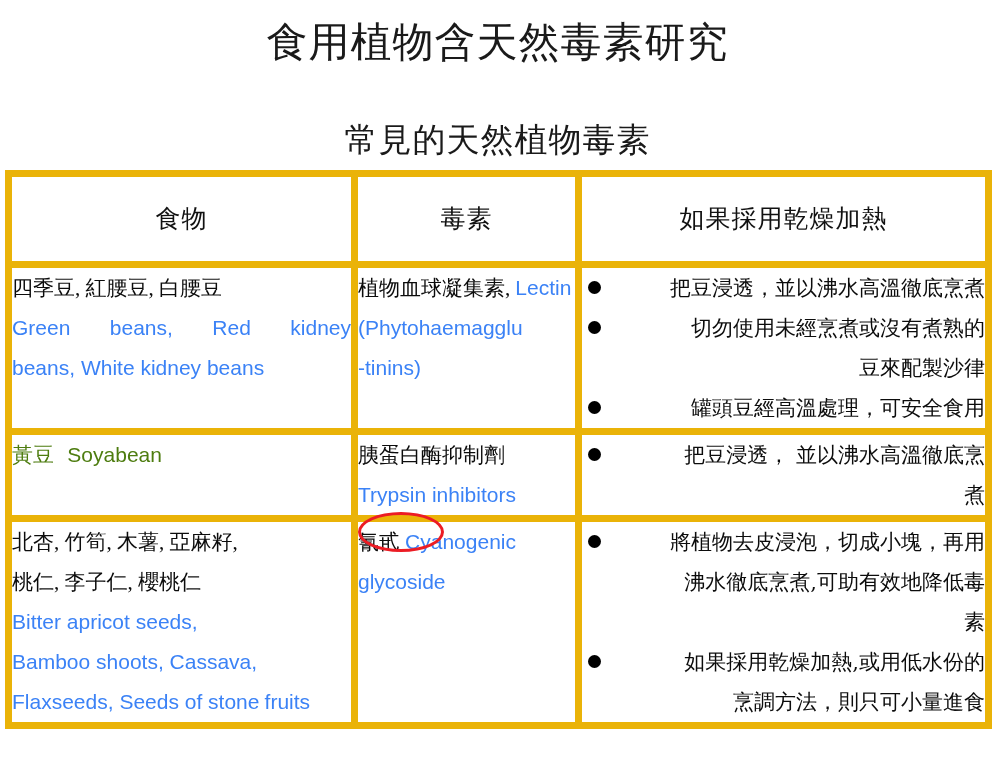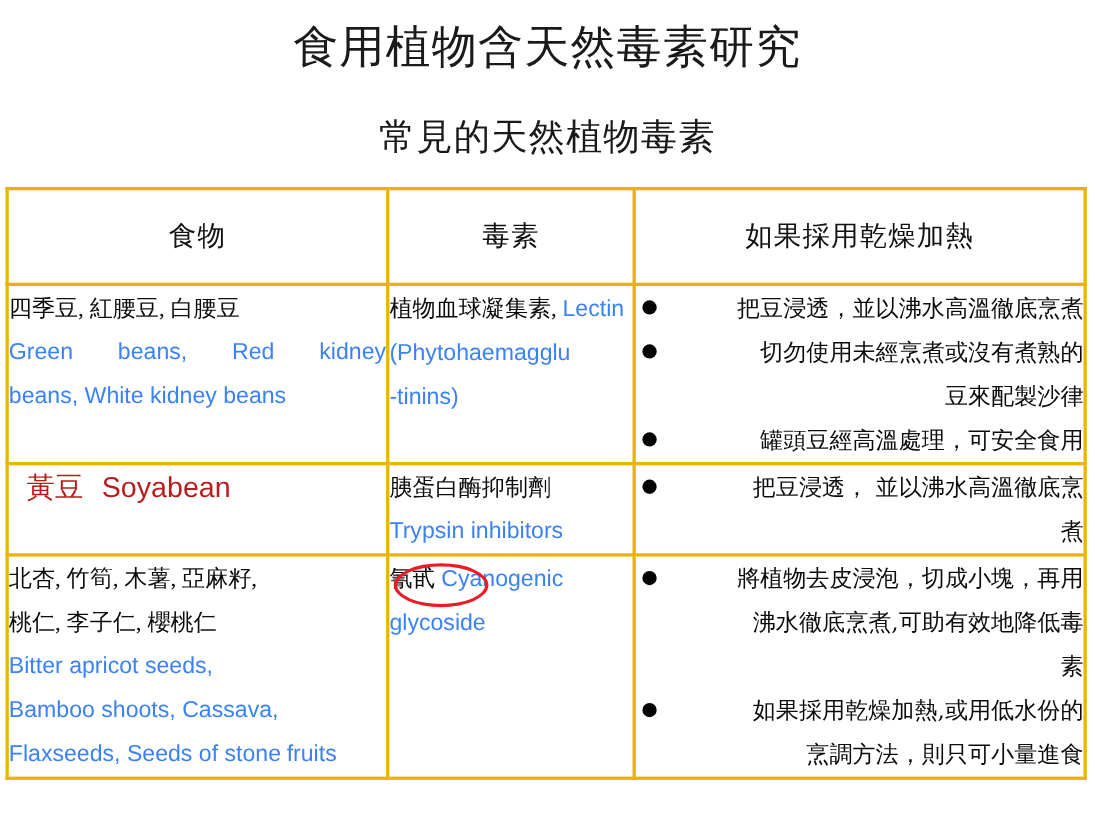--- a/index.html
+++ b/index.html
@@ -30,21 +30,21 @@
     font-family: "DejaVu Serif", serif;
     font-size: 41px;
     line-height: 48px;
     letter-spacing: 1px;
     color: #1a1a1a;
     white-space: nowrap;
   }
   .doc-subtitle {
     position: absolute;
     left: 0;
-    top: 104px;
+    top: 120px;
     width: 995px;
     text-align: center;
     font-family: "DejaVu Serif", serif;
     font-size: 33px;
     line-height: 40px;
     letter-spacing: 1px;
     color: #1a1a1a;
     white-space: nowrap;
   }
 
@@ -54,21 +54,21 @@
     left: 5px;
     top: 170px;
     width: 980px;
   }
   table.poison {
     border-collapse: collapse;
     width: 980px;
     table-layout: fixed;
   }
   table.poison td, table.poison th {
-    border: 3px solid #eab308;
+    border: 7px solid #eab308;
     vertical-align: top;
     padding: 0;
     background: #ffffff;
   }
   col.c1 { width: 346px; }
   col.c2 { width: 224px; }
   col.c3 { width: 410px; }
 
   
   tr.hdr th {
@@ -112,25 +112,24 @@
     white-space: nowrap;
   }
   .ln-en.just {
     display: block;
     text-align: justify;
     text-align-last: justify;
     white-space: normal;
   }
   .ln-mixed {
     font-family: "DejaVu Serif", serif;
-    font-size: 26px;
-    line-height: 40px;
-    color: #b91c1c;
-    white-space: nowrap;
-    margin-left: 16px;
+    font-size: 21px;
+    line-height: 40px;
+    color: #4d7c0f;
+    white-space: nowrap;
   }
   .ln-mixed .en {
     font-family: "Liberation Sans", sans-serif;
   }
 
   
   ul.blist {
     list-style: none;
     margin: 0;
     padding: 0;

